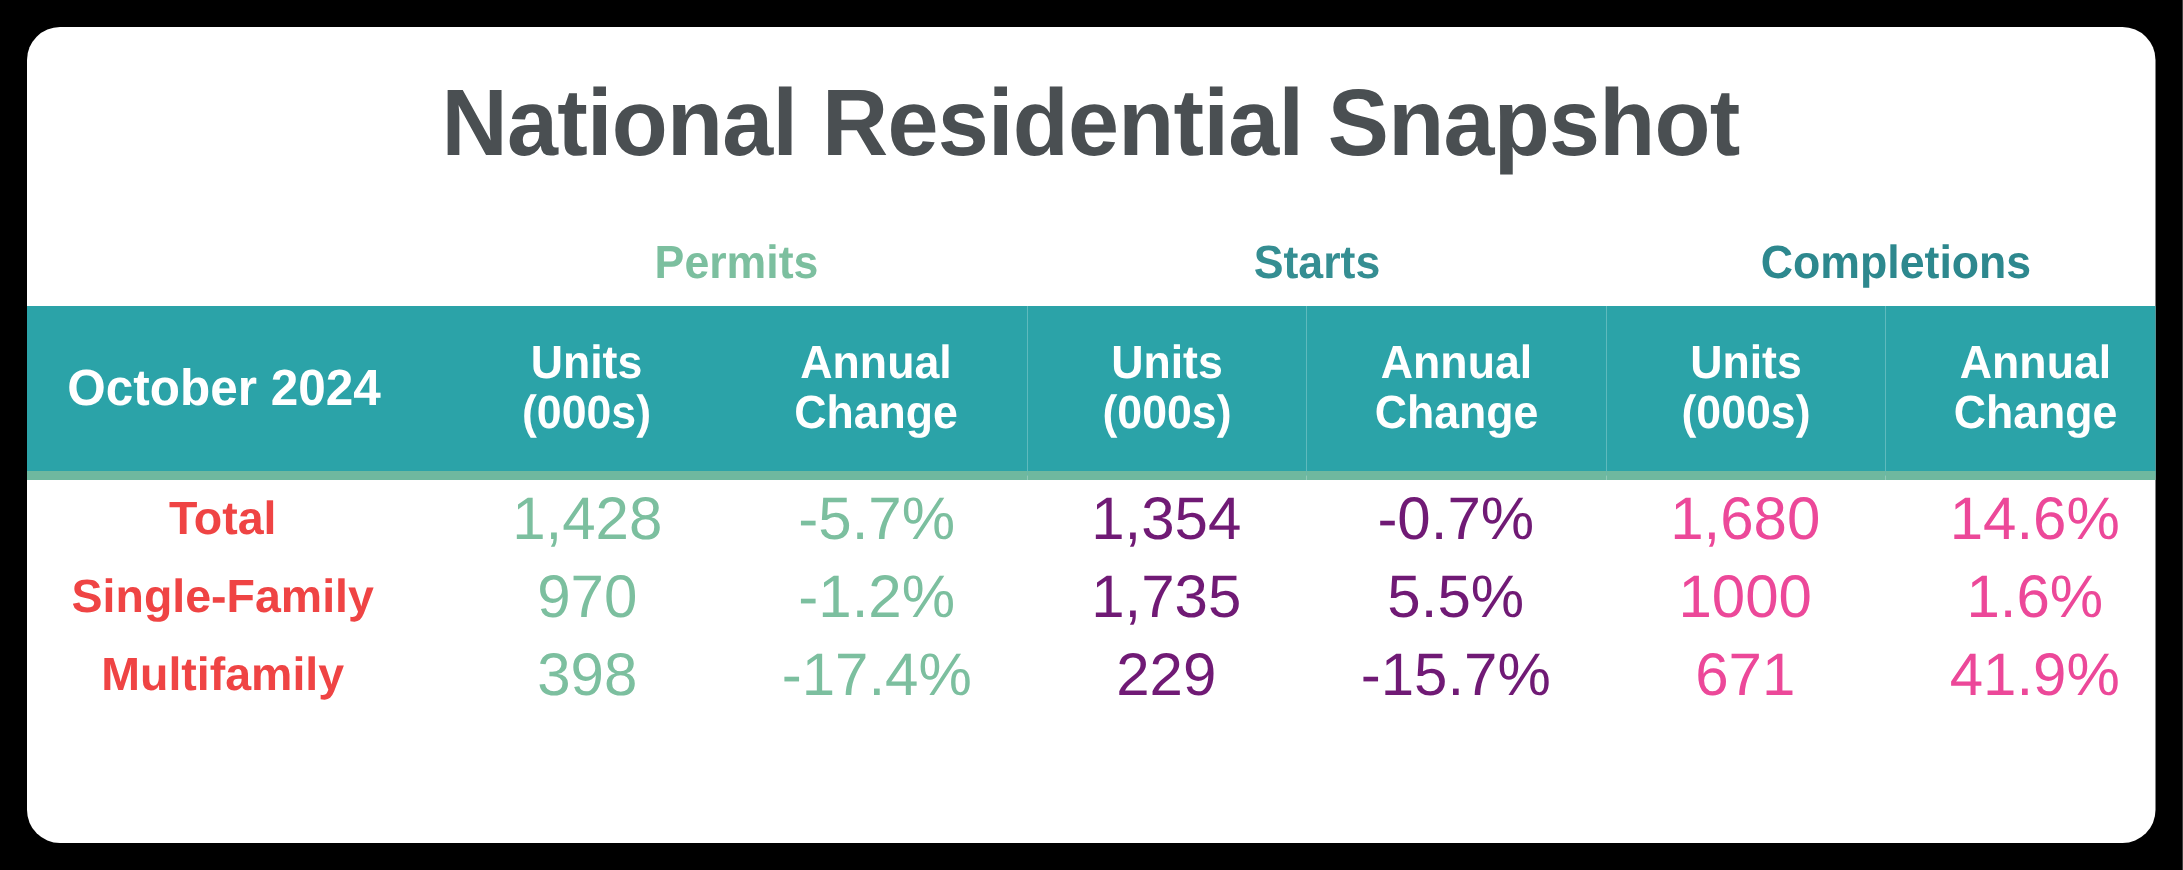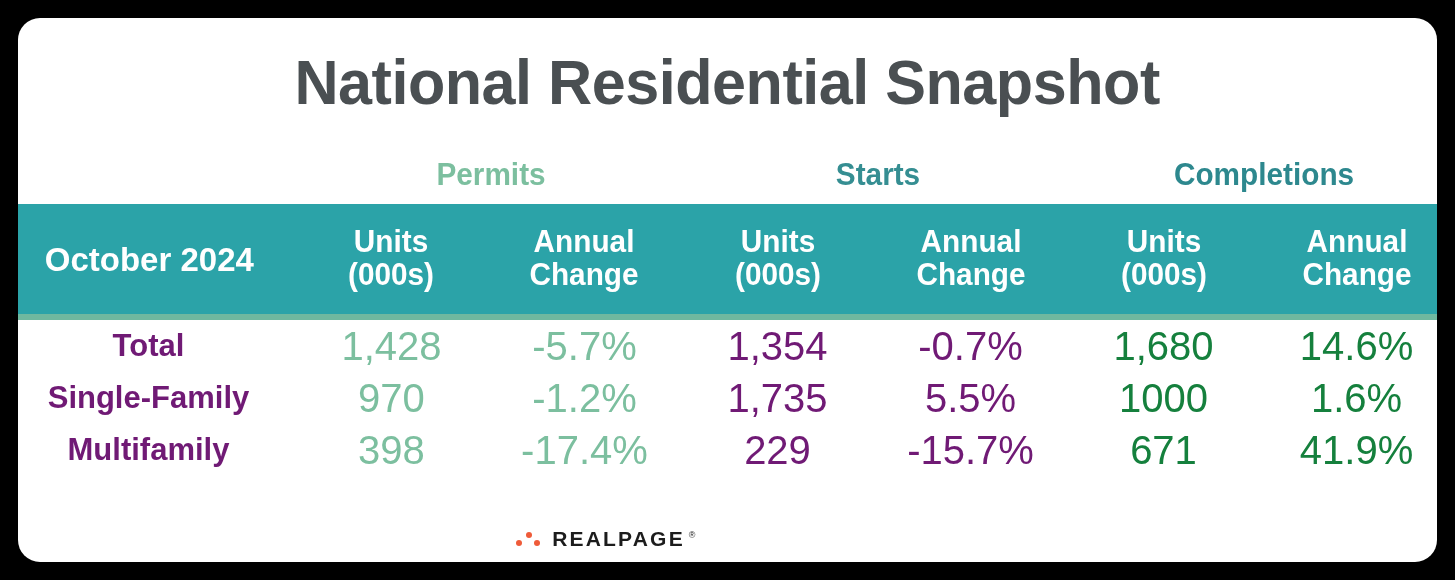--- a/index.html
+++ b/index.html
@@ -104,27 +104,27 @@
   
   .data-row td {
     height: 52px;
     vertical-align: middle;
     padding: 0;
     font-size: 40px;
     text-align: center;
     white-space: nowrap;
   }
   .data-row td.rowlabel {
-    color: #701a75;
+    color: #ef4444;
     font-weight: bold;
     font-size: 31px;
   }
   .v-permits { color: #7cbf9f; }
   .v-starts  { color: #701a75; }
-  .v-completions { color: #15803d; }
+  .v-completions { color: #ec4899; }
 
   .table-wrap {
     flex: 1 1 auto;
     padding-bottom: 6px;
   }
 
   
   .footer {
     flex: 0 0 auto;
     height: 46px;
@@ -283,24 +283,15 @@
       <td class="v-starts">-15.7%</td>
       <td class="v-completions">671</td>
       <td class="v-completions">41.9%</td>
     </tr>
 
   </tbody>
       </table>
   </div>
 
   <div class="footer">
-    <div class="logo">
-      <span class="logo-dots">
-        <i class="d1"></i>
-          <i class="d2"></i>
-          <i class="d3"></i>
-      </span>
-      <span class="logo-word">REALPAGE</span>
-      <span class="logo-tm">®</span>
-    </div>
   </div>
 
 </div>
 
 </body></html>

